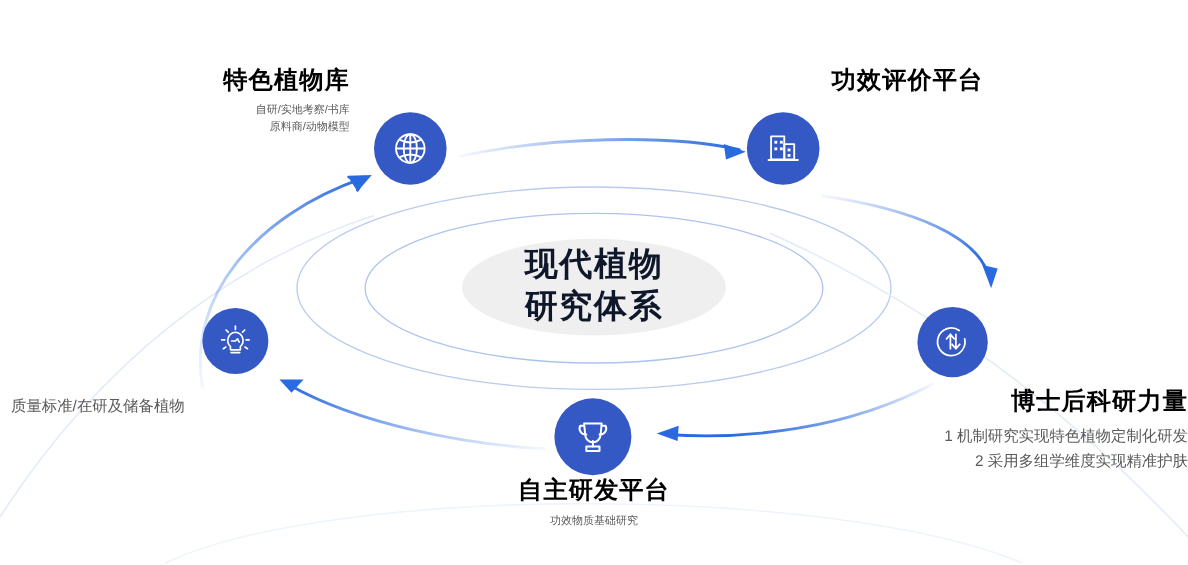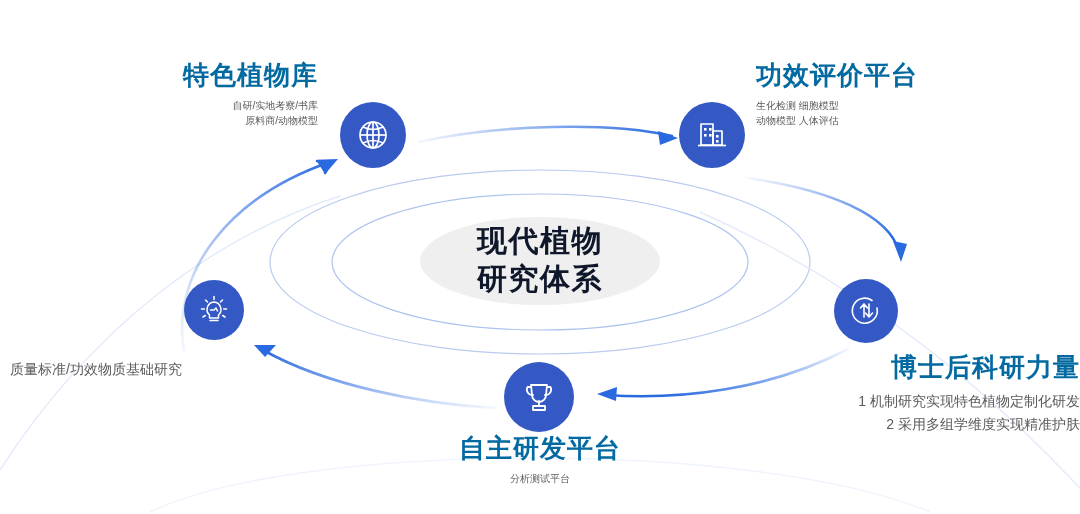--- a/index.html
+++ b/index.html
@@ -53,22 +53,22 @@
     background: #3459c4;
     display: flex;
     align-items: center;
     justify-content: center;
   }
   .node-icon svg { display: block; }
 
   
   .label-block { position: absolute; z-index: 6; }
   .label-title {
-    color: #0369a1;
-    font-size: 26px;
+    color: #000000;
+    font-size: 22px;
     font-weight: bold;
     letter-spacing: 1px;
     line-height: 1.2;
     white-space: nowrap;
   }
   .label-sub {
     color: #5a5a5a;
     font-size: 10px;
     line-height: 1.5;
     margin-top: 7px;
@@ -238,40 +238,36 @@
   <div class="label-block ta-right" id="blk-plant-library">
     <div class="label-title">特色植物库</div>
     <div class="label-sub">
       <span class="ln">自研/实地考察/书库</span>
       <span class="ln">原料商/动物模型</span>
     </div>
   </div>
 
   <div class="label-block ta-left" id="blk-efficacy">
     <div class="label-title">功效评价平台</div>
-    <div class="label-sub">
-      <span class="ln">生化检测   细胞模型</span>
-      <span class="ln">动物模型   人体评估</span>
-    </div>
   </div>
 
   <div class="label-block ta-left" id="blk-postdoc">
     <div class="label-title">博士后科研力量</div>
     <div class="label-sub">
       <span class="ln">1 机制研究实现特色植物定制化研发</span>
       <span class="ln">2 采用多组学维度实现精准护肤</span>
     </div>
   </div>
 
   <div class="label-block ta-center" id="blk-rnd">
     <div class="label-title">自主研发平台</div>
     <div class="label-sub">
-      <span class="ln">分析测试平台</span>
+      <span class="ln">功效物质基础研究</span>
     </div>
   </div>
 
   <div class="label-block ta-left" id="blk-analysis">
     <div class="label-sub">
-      <span class="ln">质量标准/功效物质基础研究</span>
+      <span class="ln">质量标准/在研及储备植物</span>
     </div>
   </div>
 
 </div>
 
 </body></html>

